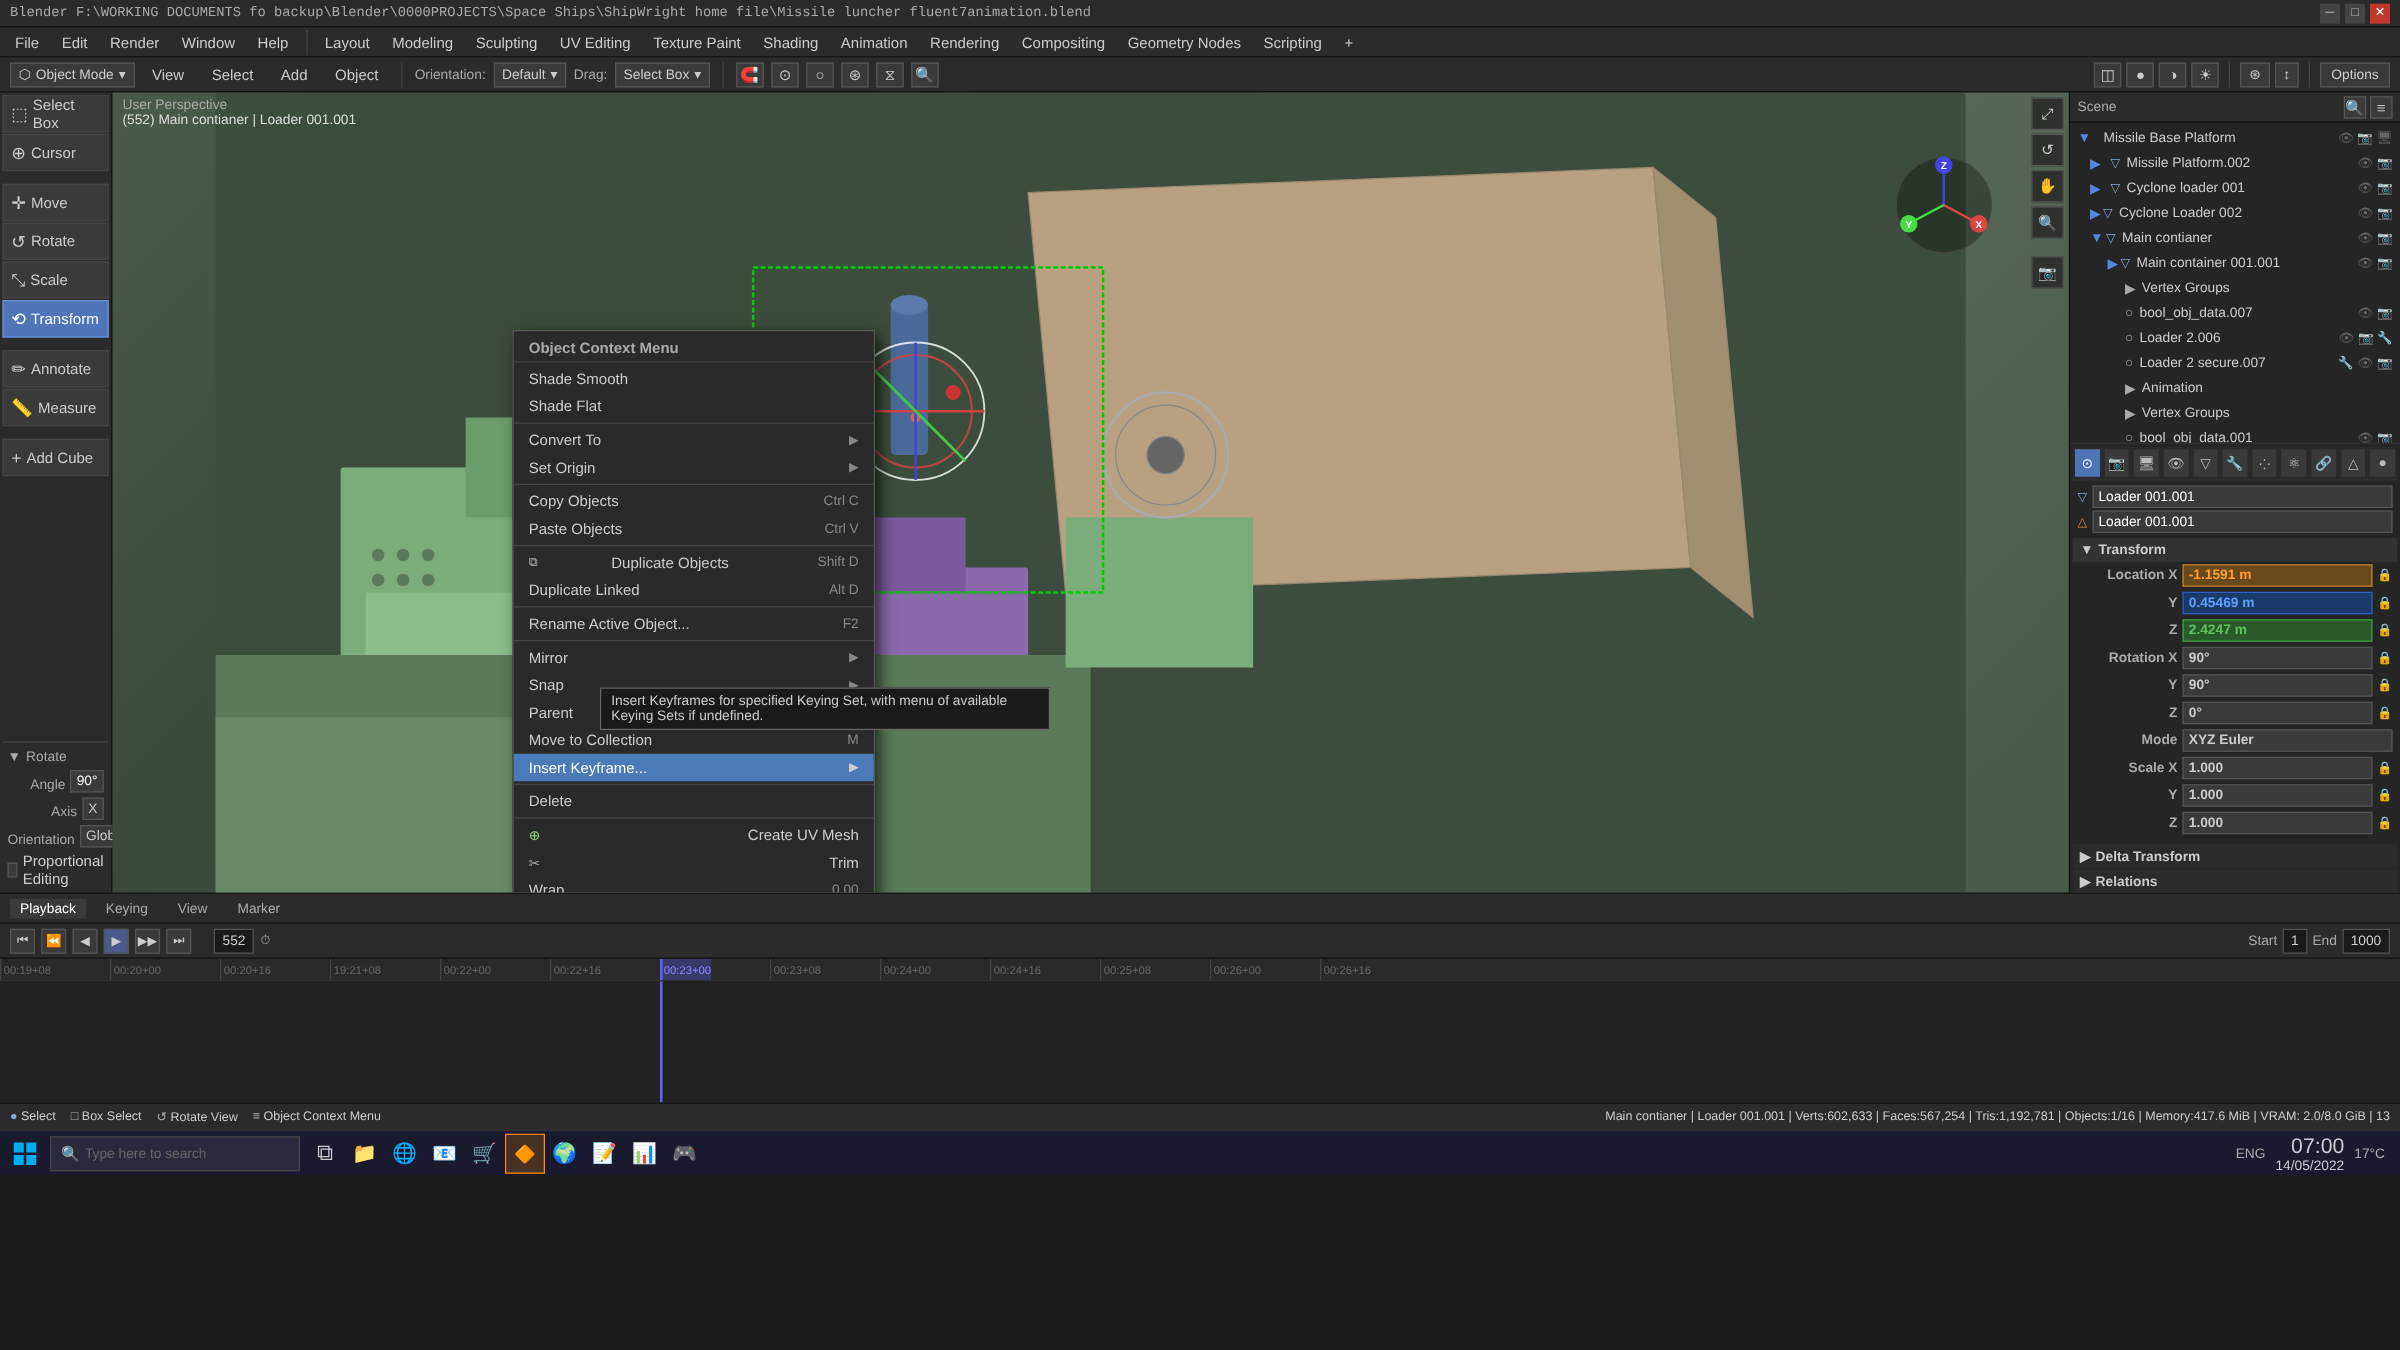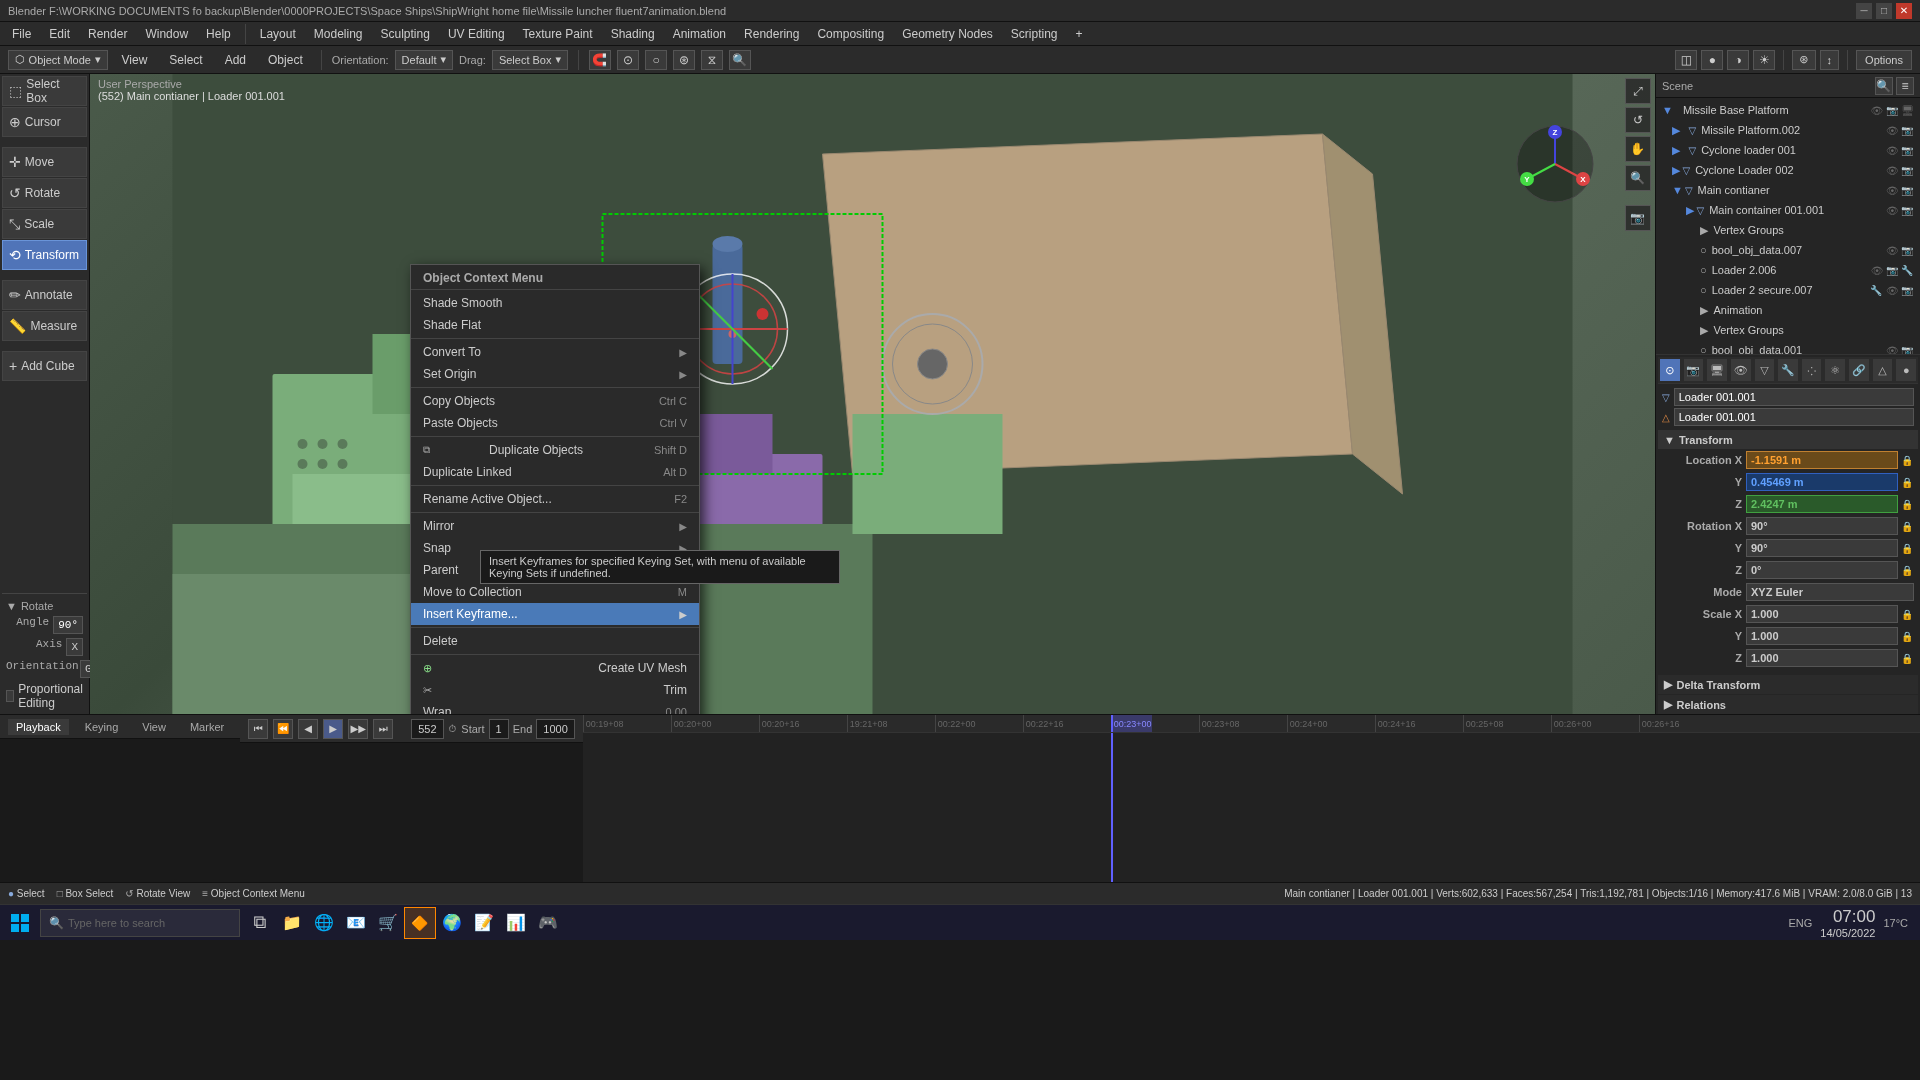--- a/index.html
+++ b/index.html
@@ -20,20 +20,21 @@
       height: 22px;
       display: flex;
       align-items: center;
       justify-content: space-between;
       padding: 0 8px;
       border-bottom: 1px solid #111;
     }
     #title-bar .title-text {
       font-size: 11px;
       color: #aaa;
+      font-family: Liberation Mono, monospace;
     }
     #title-bar .window-controls {
       display: flex;
       gap: 4px;
     }
     #title-bar .window-controls span {
       width: 16px;
       height: 16px;
       background: #444;
       display: inline-block;
@@ -504,25 +505,24 @@
       font-size: 11px;
       color: #aaa;
       padding: 2px 4px;
       cursor: pointer;
       display: flex;
       align-items: center;
       gap: 4px;
     }
     .rotate-row {
       display: flex;
-      align-items: flex-start;
+      align-items: flex-end;
       padding: 2px 4px;
       gap: 4px;
       height: 22px;
-      font-family: Liberation Mono, monospace;
     }
     .rotate-label {
       font-size: 11px;
       color: #aaa;
       width: 70px;
       text-align: right;
     }
     .rotate-value {
       flex: 1;
       background: #3a3a3a;
@@ -1084,21 +1084,21 @@
       </div>
       <div class="prop-section-header" style="background:#2b2b2b;margin-top:1px;">
         <span>▶</span>
         <span>Relations</span>
       </div>
 
     </div>
   </div>
 </div>
 
-<div id="bottom-section" style="height:168px;background:#1a1a1a;border-top:1px solid #111;display:flex;flex-direction:row;">
+<div id="bottom-section" style="height:168px;background:#1a1a1a;border-top:1px solid #111;display:flex;flex-direction:column;">
 
   <div id="timeline-header" style="height:24px;background:#2b2b2b;display:flex;align-items:center;padding:0 8px;gap:8px;border-bottom:1px solid #111;">
     <div class="timeline-tab active">Playback</div>
     <div class="timeline-tab">Keying</div>
     <div class="timeline-tab">View</div>
     <div class="timeline-tab">Marker</div>
   </div>
 
   <div id="timeline-controls" style="height:28px;background:#2b2b2b;display:flex;align-items:center;padding:0 8px;gap:5px;border-bottom:1px solid #111;">
 

